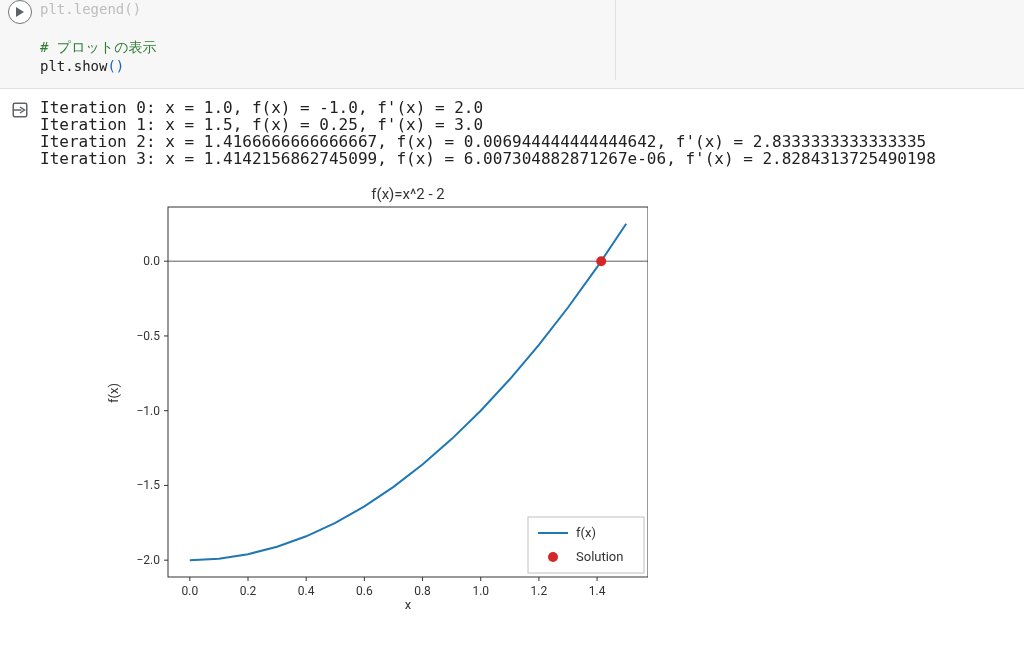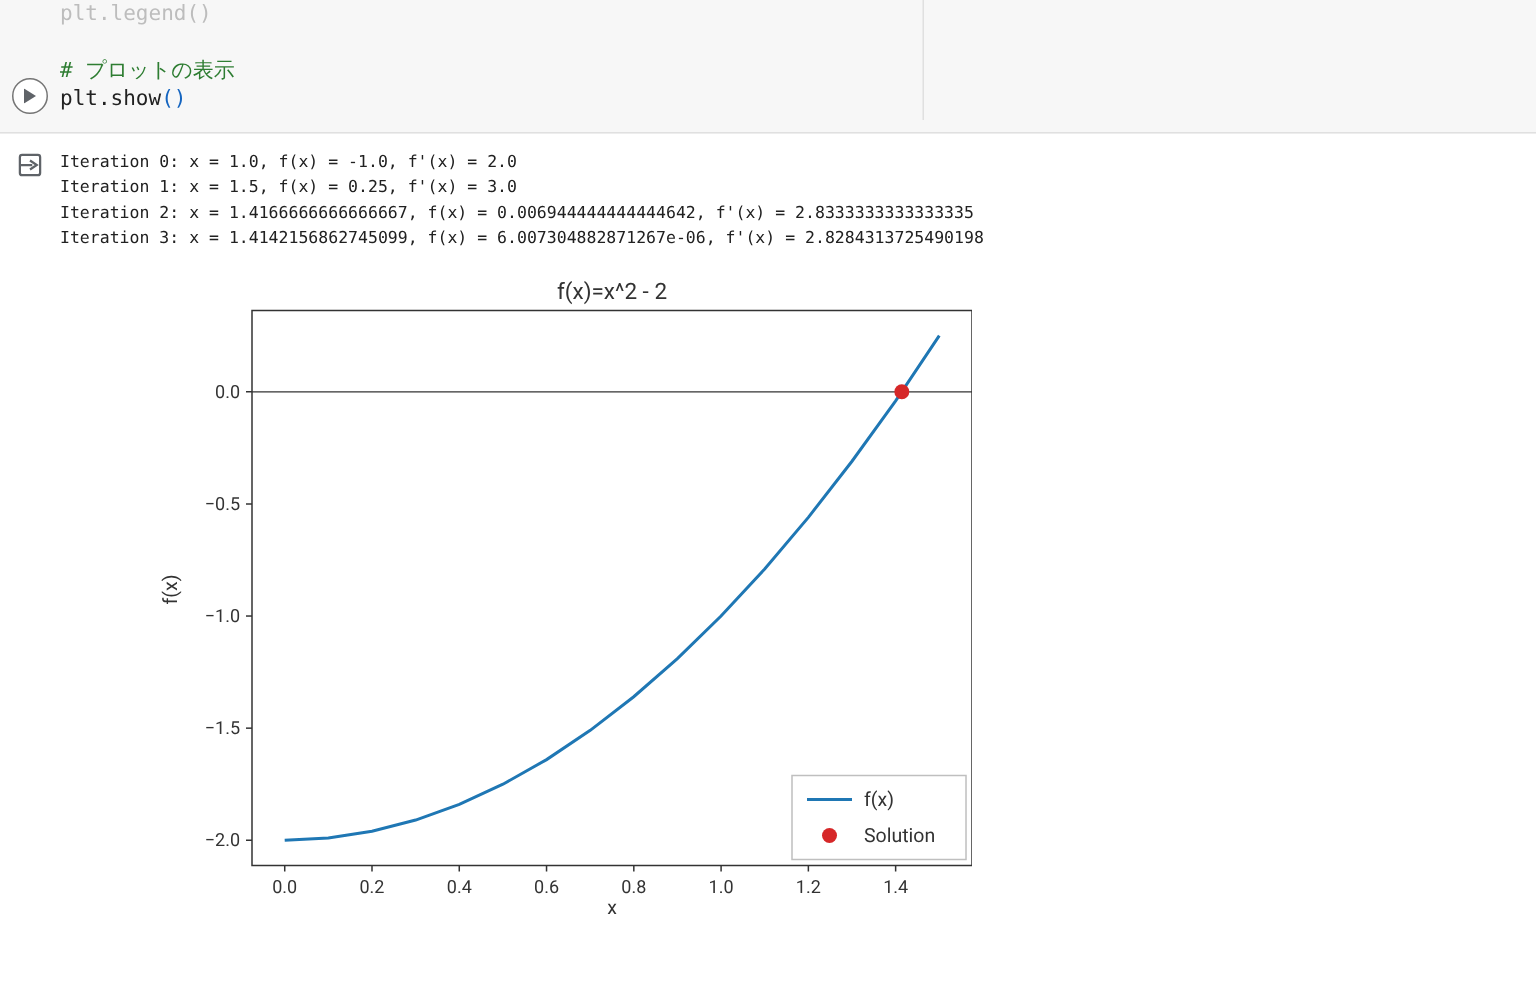--- a/index.html
+++ b/index.html
@@ -13,21 +13,21 @@
   }
   .cell {
     display: flex;
     flex-direction: column;
   }
   .code-area {
     background: #f7f7f7;
     border-bottom: 1px solid #e0e0e0;
     padding: 0 0 12px 0;
     display: flex;
-    align-items: flex-end;
+    align-items: flex-start;
   }
   .gutter {
     width: 40px;
     display: flex;
     flex-direction: column;
     align-items: center;
     padding-top: 0;
     flex-shrink: 0;
   }
   .run-icon {
@@ -62,21 +62,21 @@
   .output-gutter {
     width: 40px;
     flex-shrink: 0;
     display: flex;
     justify-content: center;
     padding-top: 2px;
   }
   .output-gutter svg { width: 18px; height: 18px; color: #5f6368; }
   .output-text {
     font-family: "Menlo", "Consolas", monospace;
-    font-size: 11px;
+    font-size: 16px;
     line-height: 17px;
     color: #212121;
     white-space: pre;
   }
   .output-text .block { margin-bottom: 16px; }
   .plot-wrap {
     position: relative;
     width: 560px;
     height: 430px;
     margin-left: 48px;

